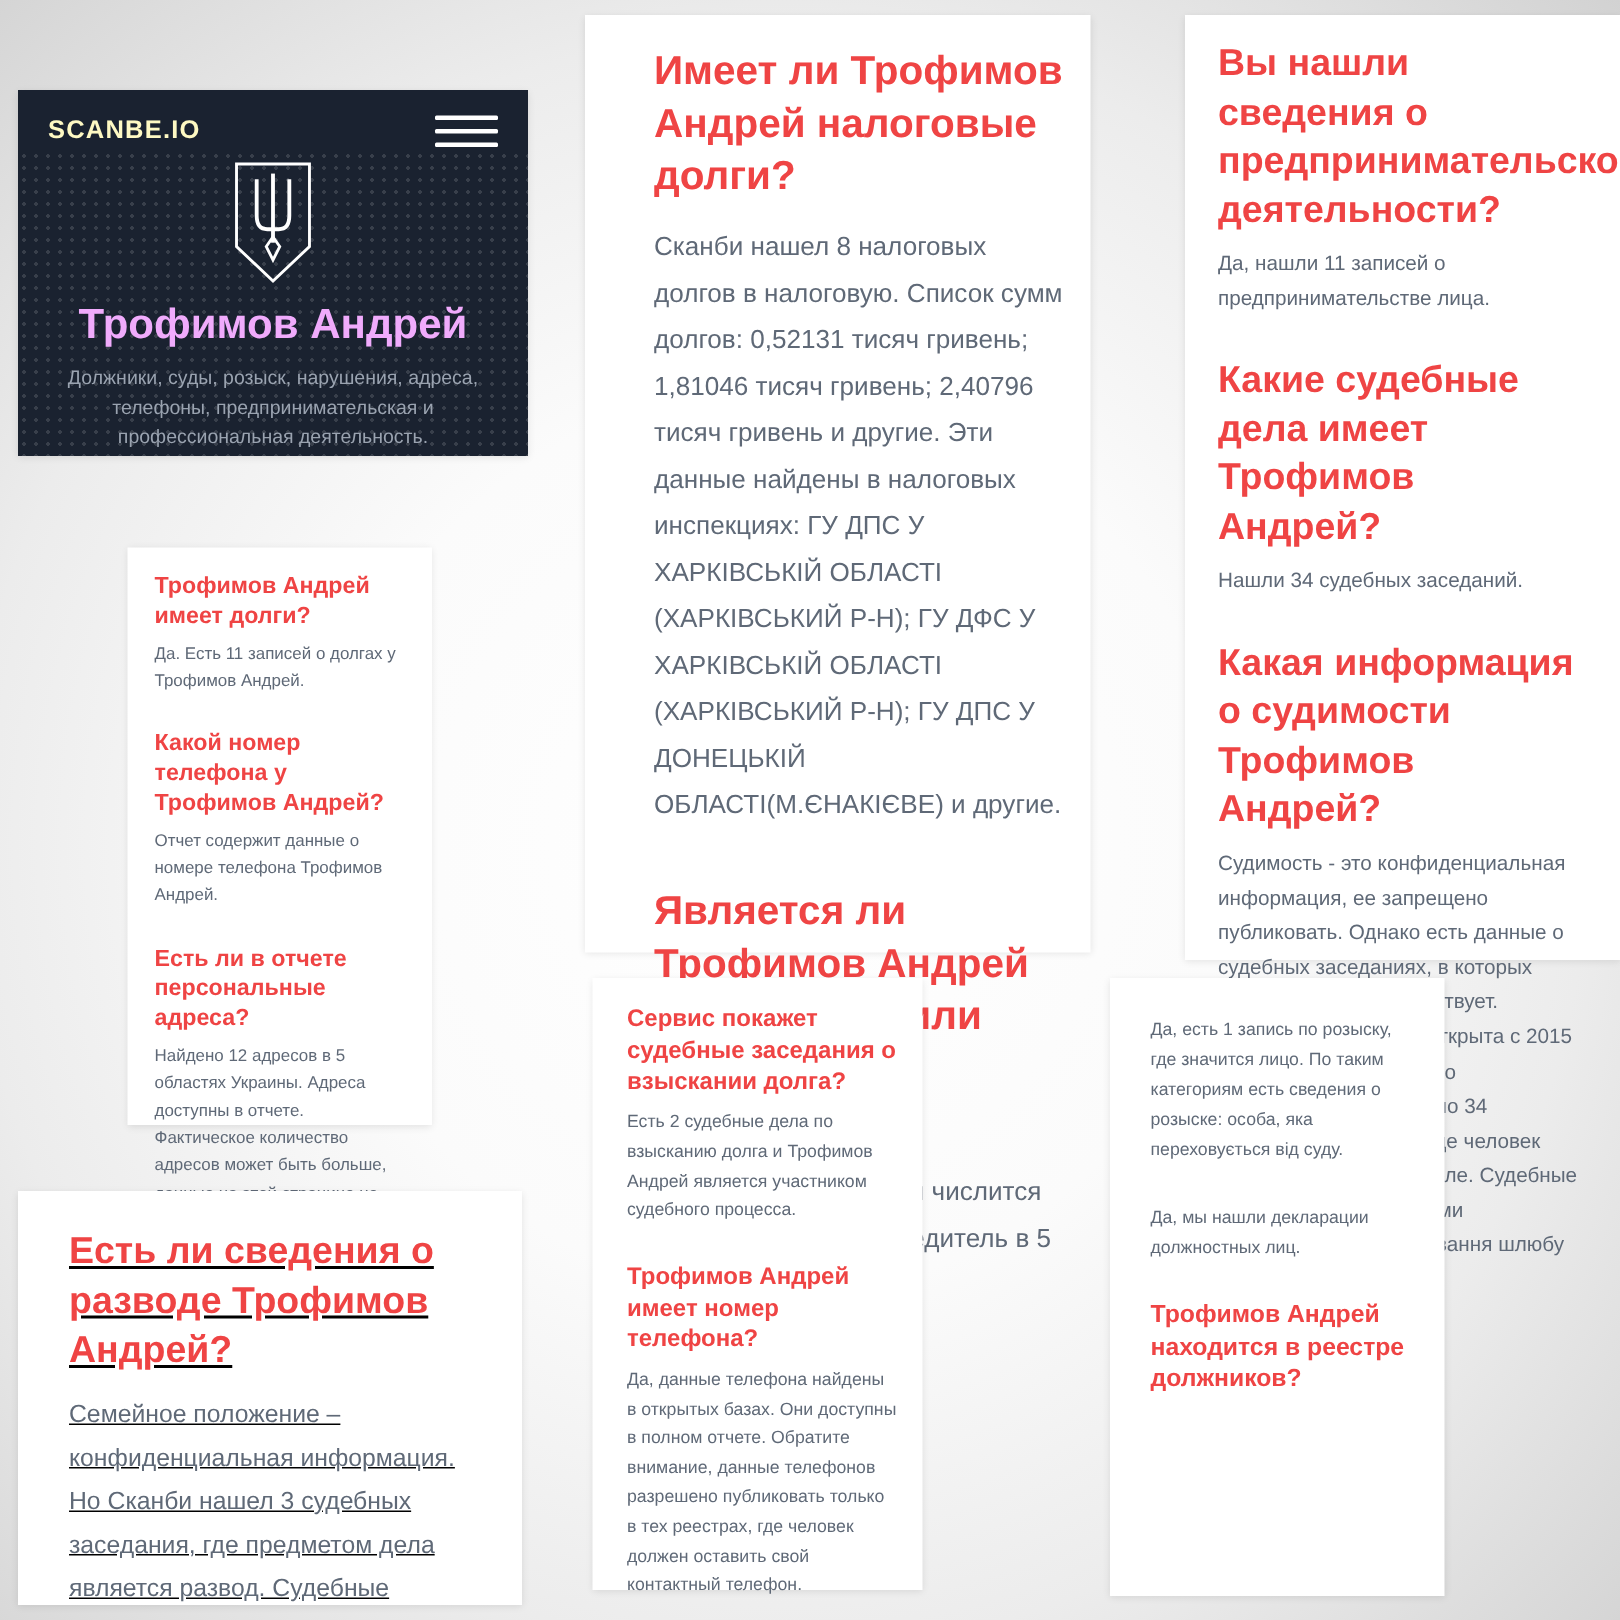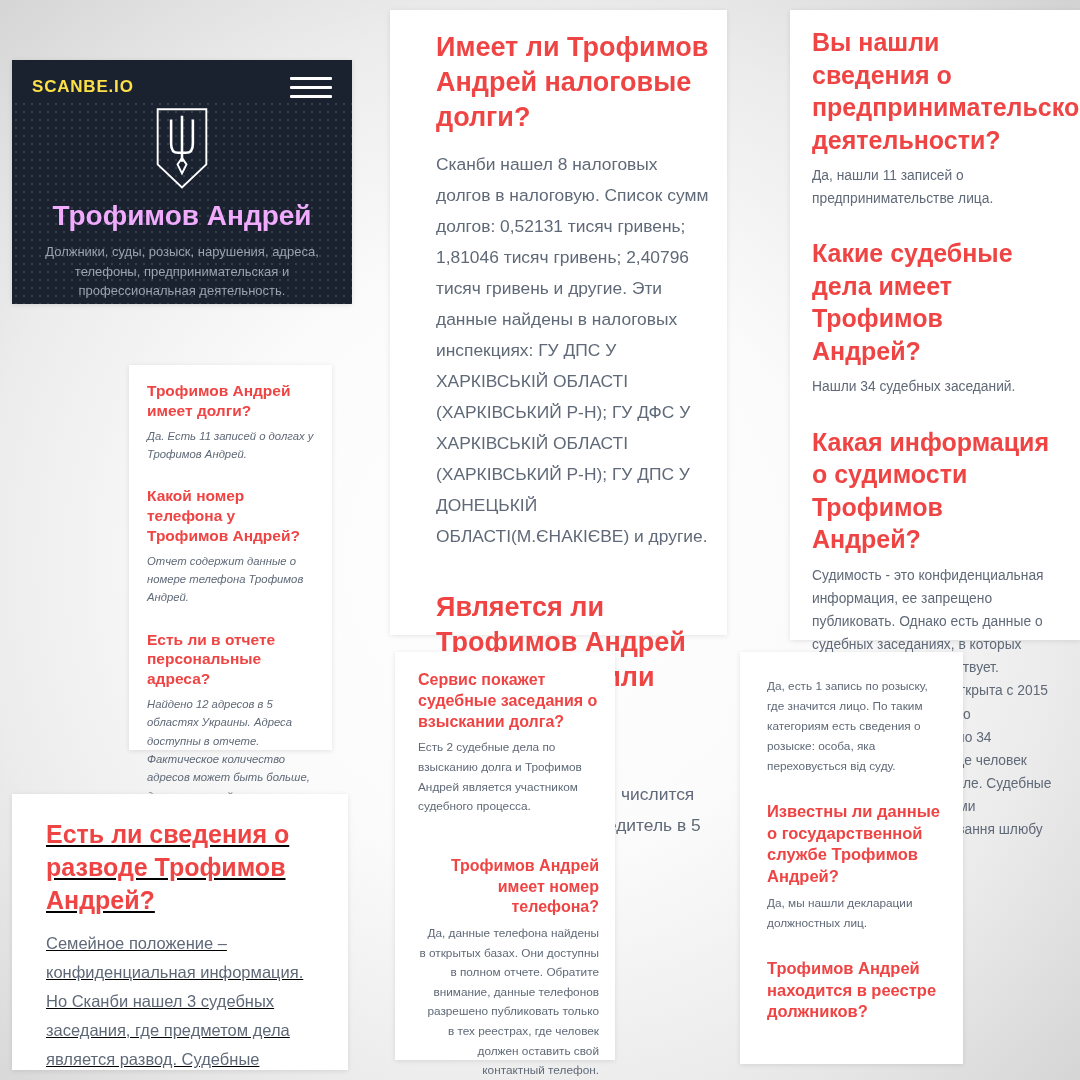--- a/index.html
+++ b/index.html
@@ -30,57 +30,57 @@
     background-image:radial-gradient(rgba(255,255,255,0.13) 1.2px, transparent 1.4px);
     background-size:8px 8px;
     pointer-events:none;
   }
   .header-top{
     position:relative;
     display:flex;justify-content:space-between;align-items:center;
     height:26px;
   }
   .brand{
-    font-size:17px;font-weight:bold;letter-spacing:0.8px;color:#fde047;
+    font-size:17px;font-weight:bold;letter-spacing:0.8px;color:#fef9c3;
   }
   .hamburger{display:inline-flex;flex-direction:column;gap:6px;width:42px;cursor:pointer;}
   .hamburger i{display:block;height:3px;background:#ffffff;border-radius:1px;}
   .emblem{position:relative;margin:6px auto 0 auto;width:64px;height:86px;}
   .header-title{
     position:relative;
     margin:8px 0 10px 0;
     font-size:28px;font-weight:bold;color:#f0abfc;
   }
   .header-sub{
     position:relative;
     margin:0 auto;max-width:300px;
     font-size:13px;line-height:1.5;color:#9aa3b0;
   }
   
   .qa h3{margin:0;color:#ef4444;font-weight:bold;}
   .qa p{margin:6px 0 0 0;color:#5f6977;}
   
-  .card-b{left:85px;top:365px;width:203px;height:385px;padding:16px 18px;margin-left:44px;}
+  .card-b{left:85px;top:365px;width:203px;height:385px;padding:16px 18px;}
   .card-b .qa h3{font-size:15.5px;line-height:1.28;}
-  .card-b .qa p{font-size:11.3px;line-height:1.62;font-style:italic;}
+  .card-b .qa p{font-size:11.3px;line-height:1.62;}
   .card-b .qa + .qa{margin-top:23px;}
   
   .card-c{left:12px;top:794px;width:336px;height:276px;padding:24px 34px;text-decoration:underline;}
   .card-c .qa h3{font-size:25px;line-height:1.32;}
   .card-c .qa p{font-size:16.5px;line-height:1.76;margin-top:12px;}
   
   .card-d{left:390px;top:10px;width:337px;height:625px;padding:20px 16px 28px 46px;}
   .card-d .qa h3{font-size:27px;line-height:1.3;}
   .card-d .qa p{font-size:17.4px;line-height:1.78;margin-top:14px;}
   .card-d .qa + .qa{margin-top:38px;}
   
   .card-e{left:395px;top:652px;width:220px;height:408px;padding:18px 16px 18px 23px;}
   .card-e .qa h3{font-size:16px;line-height:1.3;}
   .card-e .qa p{font-size:11.8px;line-height:1.66;}
-  .card-e .qa + .qa{margin-top:39px;text-align:right;}
+  .card-e .qa + .qa{margin-top:25px;}
   
   .card-f{left:790px;top:10px;width:290px;height:630px;padding:16px 24px 16px 22px;}
   .card-f .qa h3{font-size:25px;line-height:1.3;}
   .card-f .qa p{font-size:13.8px;line-height:1.68;margin-top:8px;}
   .card-f .qa + .qa{margin-top:27px;}
   
   .card-g{left:740px;top:652px;width:223px;height:412px;padding:18px 20px 18px 27px;}
   .card-g .qa h3{font-size:16.5px;line-height:1.3;}
   .card-g .qa p{font-size:11.8px;line-height:1.7;}
   .card-g .qa + .qa{margin-top:25px;}
@@ -177,21 +177,20 @@
       <h3>Какая информация о судимости Трофимов Андрей?</h3>
       <p>Судимость - это конфиденциальная информация, ее запрещено публиковать. Однако есть данные о судебных заседаниях, в которых Трофимов Андрей участвует. Информация о судах открыта с 2015 года, ее можно легально просматривать. Найдено 34 судебных заседаний, где человек является стороной в деле. Судебные заседания были с такими предметами дел: розірвання шлюбу</p>
     </div>
   </section>
 
   <section class="card card-g">
     <div class="qa">
       <p>Да, есть 1 запись по розыску, где значится лицо. По таким категориям есть сведения о розыске: особа, яка переховується від суду.</p>
     </div>
     <div class="qa">
-      <h3>Известны ли данные о государственной службе Трофимов Андрей?</h3>
       <p>Да, мы нашли декларации должностных лиц.</p>
     </div>
     <div class="qa">
       <h3>Трофимов Андрей находится в реестре должников?</h3>
 
     </div>
   </section>
 
 </div>
 

